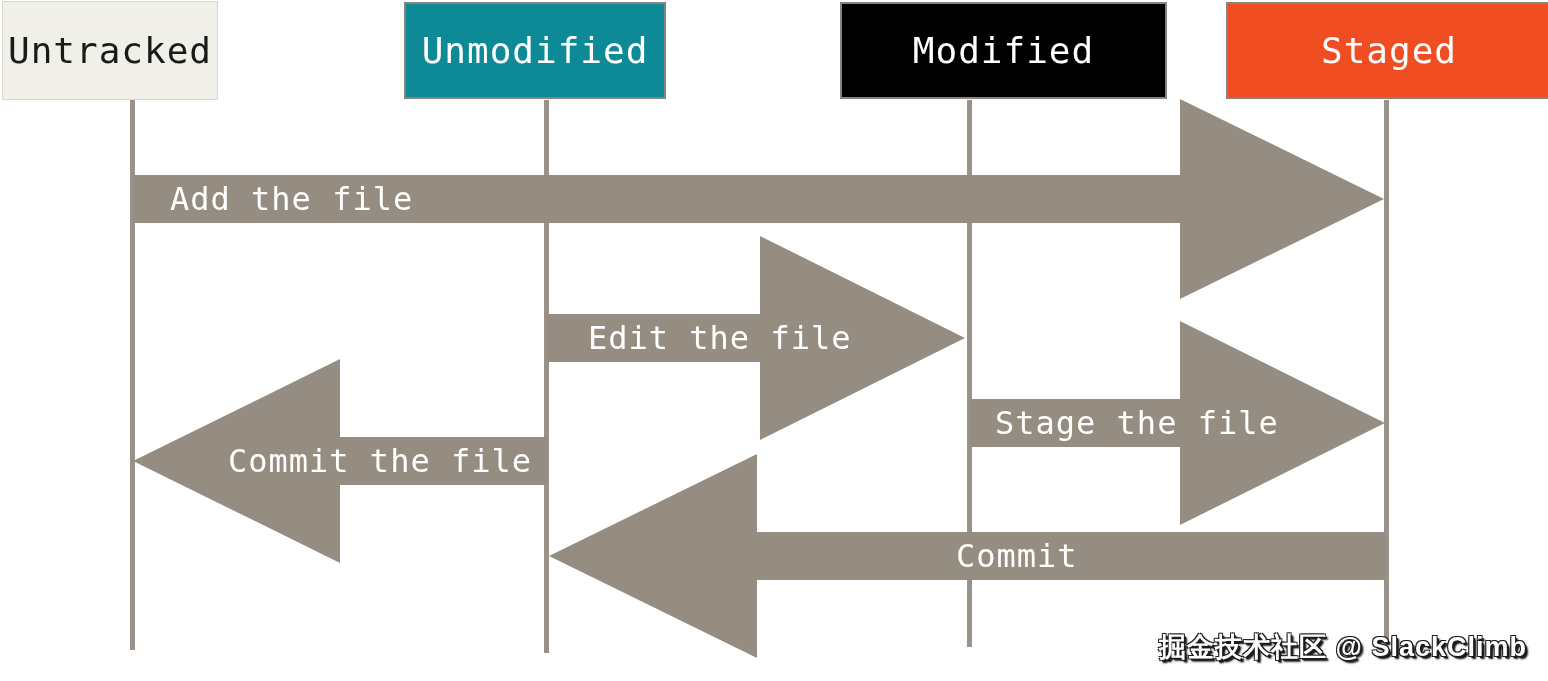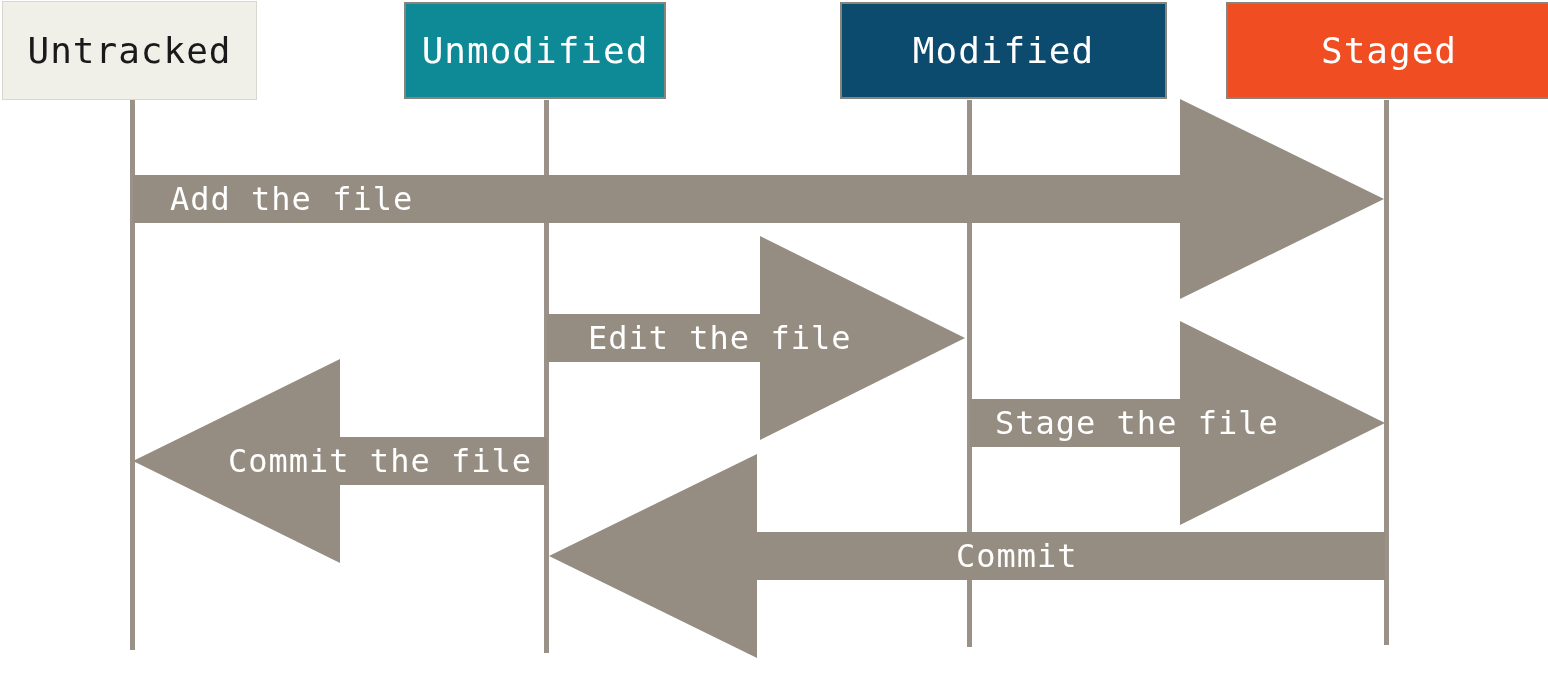--- a/index.html
+++ b/index.html
@@ -11,21 +11,21 @@
     font-family:"DejaVu Sans Mono","Liberation Mono",monospace;
   }
   
   .state-box{
     position:absolute;top:2px;height:97px;
     display:flex;align-items:center;justify-content:center;
     font-size:36px;letter-spacing:1px;
     box-sizing:border-box;
   }
   .state-box.colored{border:2px solid #85857d;}
-  #box-untracked{left:2px;width:255px;border:1px solid #d9d7cd;top:1px;height:99px;text-align:center;}
+  #box-untracked{left:2px;width:216px;border:1px solid #d9d7cd;top:1px;height:99px;text-align:center;}
   #box-unmodified{left:404px;width:262px;}
   #box-modified{left:840px;width:327px;}
   #box-staged{left:1226px;width:326px;}
   
   .vline{position:absolute;width:5px;top:100px;}
   #line-untracked{left:130px;height:550px;}
   #line-unmodified{left:544px;height:553px;}
   #line-modified{left:967px;height:547px;}
   #line-staged{left:1384px;height:545px;}
   
@@ -65,21 +65,21 @@
 <body>
 
 <div class="canvas">
 
   <div class="state-box" id="box-untracked" style="background: rgb(240, 239, 232); color: rgb(26, 26, 26);">
     <span>Untracked</span>
   </div>
   <div class="state-box colored" id="box-unmodified" style="background: rgb(14, 138, 150); color: rgb(255, 255, 255);">
     <span>Unmodified</span>
   </div>
-  <div class="state-box colored" id="box-modified" style="background: #0c4a6e; color: rgb(255, 255, 255);">
+  <div class="state-box colored" id="box-modified" style="background: #000000; color: rgb(255, 255, 255);">
     <span>Modified</span>
   </div>
   <div class="state-box colored" id="box-staged" style="background: rgb(240, 77, 34); color: rgb(255, 255, 255);">
     <span>Staged</span>
   </div>
 
   <div class="vline" id="line-untracked" style="background: rgb(154, 146, 136);"></div>
   <div class="vline" id="line-unmodified" style="background: rgb(154, 146, 136);"></div>
   <div class="vline" id="line-modified" style="background: rgb(154, 146, 136);"></div>
   <div class="vline" id="line-staged" style="background: rgb(154, 146, 136);"></div>
@@ -97,14 +97,15 @@
   <span class="arrow-label" id="a3-label">Commit the file</span>
 
   <div class="shaft" id="a4-shaft" style="background: rgb(149, 141, 129);"></div>
   <div class="head right" id="a4-head" style="background: rgb(149, 141, 129);"></div>
   <span class="arrow-label" id="a4-label">Stage the file</span>
 
   <div class="head left" id="a5-head" style="background: rgb(149, 141, 129);"></div>
   <div class="shaft" id="a5-shaft" style="background: rgb(149, 141, 129);"></div>
   <span class="arrow-label" id="a5-label">Commit</span>
 
+  <div class="watermark">掘金技术社区 @ SlackClimb</div>
 
 </div>
 
 </body></html>

